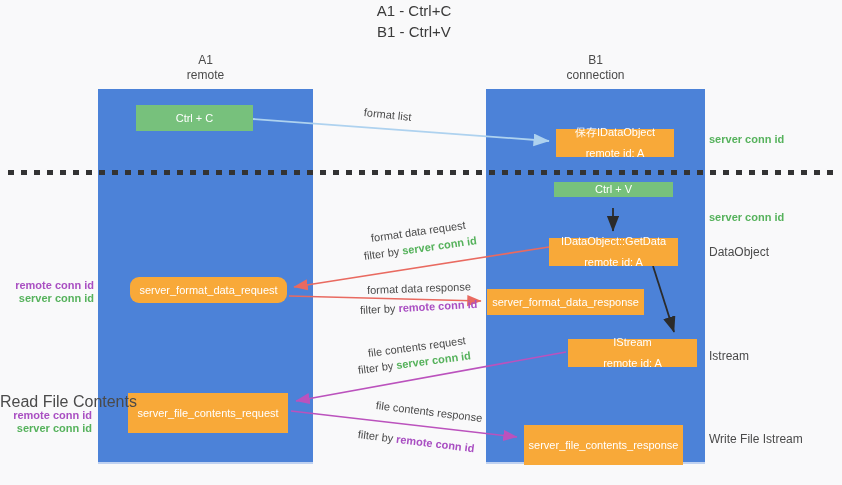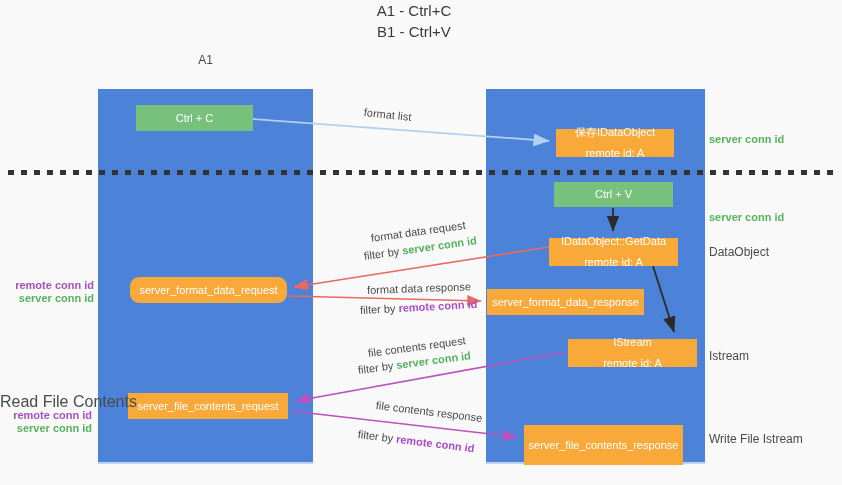--- a/index.html
+++ b/index.html
@@ -53,20 +53,25 @@
 
 <div class="stage">
 
   <div class="title">
     <div>A1 - Ctrl+C</div>
     <div>B1 - Ctrl+V</div>
   </div>
 
   <div class="lane-header a1">
     <div>A1</div>
+    <div>remote</div>
+  </div>
+  <div class="lane-header b1">
+    <div>B1</div>
+    <div>connection</div>
   </div>
 
   <div class="lane a1"></div>
   <div class="lane b1"></div>
 
   <div class="dotted"></div>
 
   <svg class="arrows" viewBox="0 0 842 485">
     <defs>
       <marker id="mb" markerWidth="10" markerHeight="8" refX="8.6" refY="3.5" orient="auto">
@@ -91,38 +96,38 @@
     <line class="ln-mag" x1="291" y1="411" x2="517" y2="437" marker-end="url(#mm)"></line>
   </svg>
 
   <div class="node green" style="left:136px;top:105px;width:117px;height:26px;">
     <span>Ctrl + C</span>
   </div>
   <div class="node orange" style="left:556px;top:129px;width:118px;height:28px;">
     <span>保存IDataObject</span>
     <span>remote id: A</span>
   </div>
-  <div class="node green" style="left:554px;top:182px;width:119px;height:25px;justify-content:center;">
+  <div class="node green" style="left:554px;top:182px;width:119px;height:15px;justify-content:center;">
     <span>Ctrl + V</span>
   </div>
   <div class="node orange" style="left:549px;top:238px;width:129px;height:28px;">
     <span>IDataObject::GetData</span>
     <span>remote id: A</span>
   </div>
   <div class="node orange" style="left:130px;top:277px;width:157px;height:26px;border-radius:9px;">
     <span>server_format_data_request</span>
   </div>
   <div class="node orange" style="left:487px;top:289px;width:157px;height:26px;text-align:center;">
     <span>server_format_data_response</span>
   </div>
   <div class="node orange" style="left:568px;top:339px;width:129px;height:28px;">
     <span>IStream</span>
     <span>remote id: A</span>
   </div>
-  <div class="node orange" style="left:128px;top:393px;width:160px;height:26px;">
+  <div class="node orange" style="left:128px;top:393px;width:160px;height:40px;">
     <span>server_file_contents_request</span>
   </div>
   <div class="node orange" style="left:524px;top:425px;width:159px;height:40px;">
     <span>server_file_contents_response</span>
   </div>
 
   <div class="elabel" style="left:364px;top:106px;transform:rotate(6deg);">format list</div>
 
   <div class="elabel" style="left:371px;top:232px;transform:rotate(-8deg);">format data request</div>
   <div class="elabel" style="left:364px;top:250px;transform:rotate(-8deg);">

